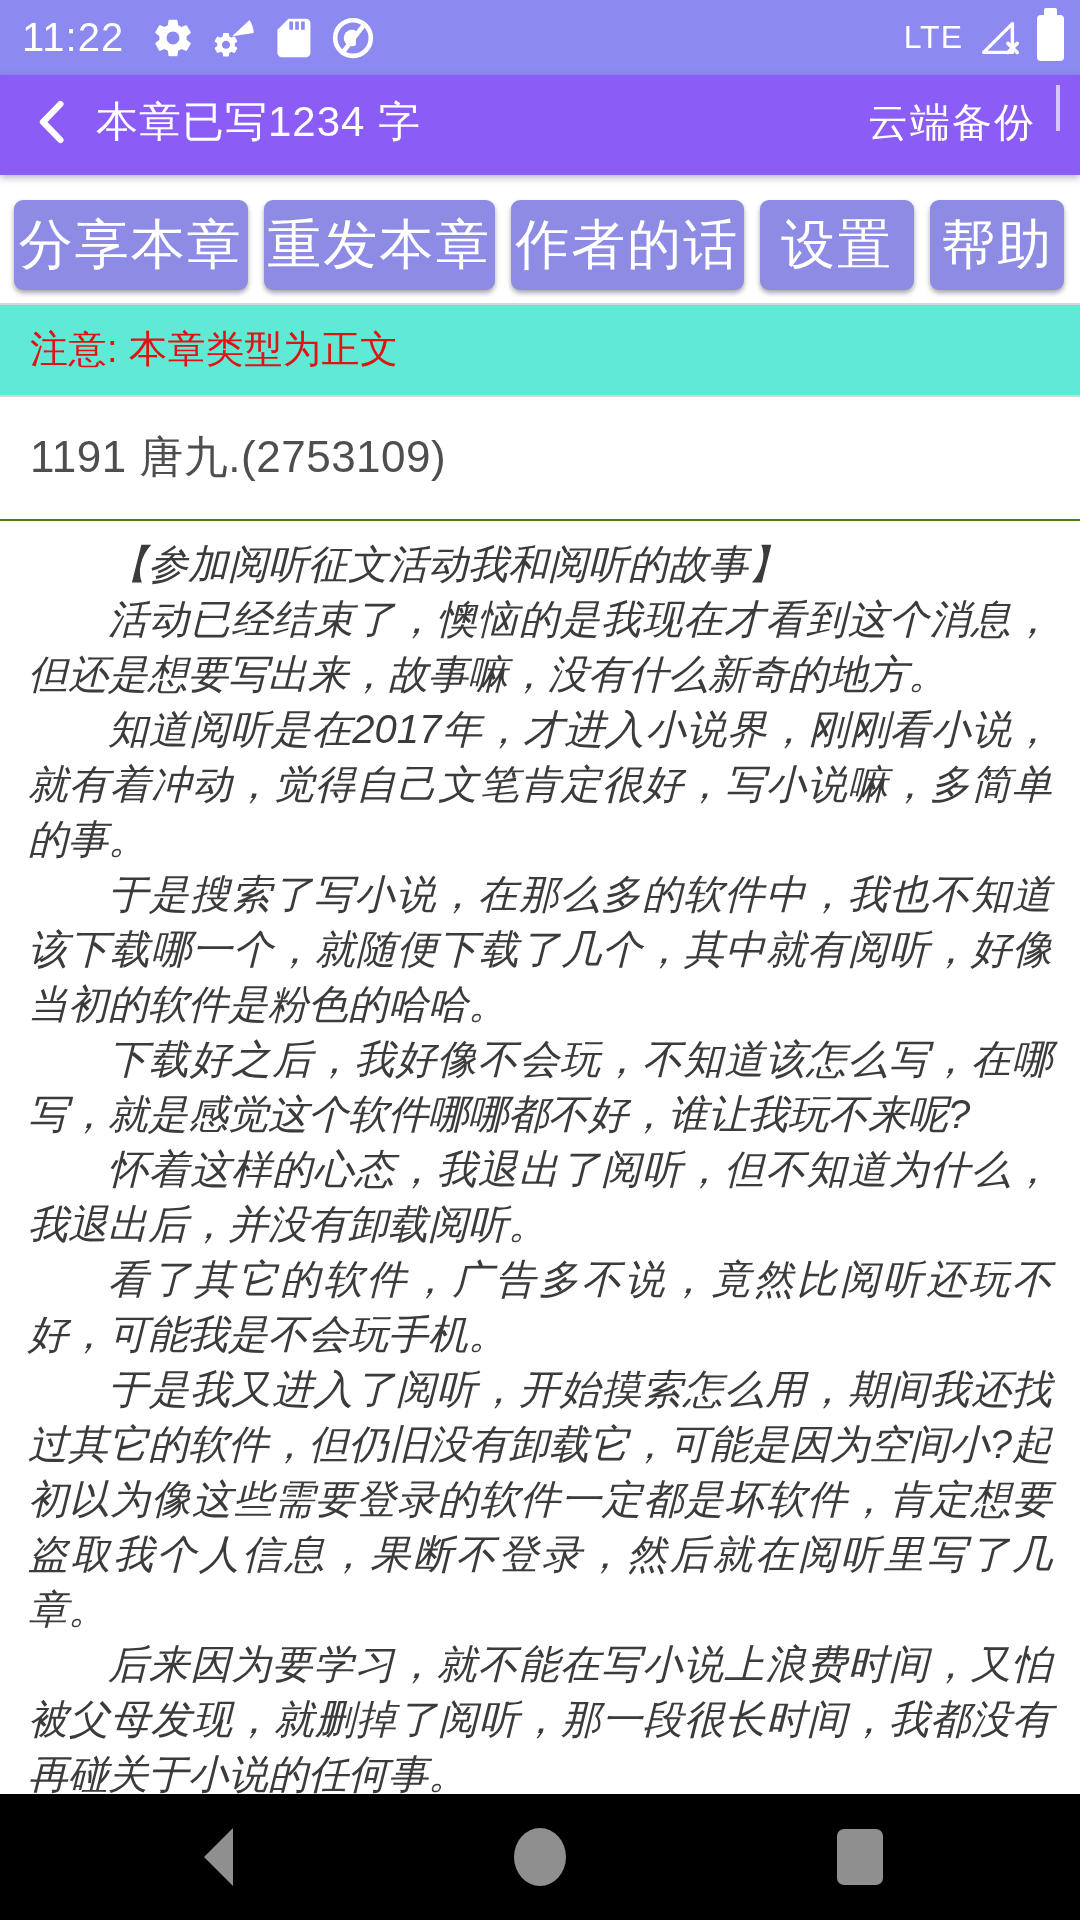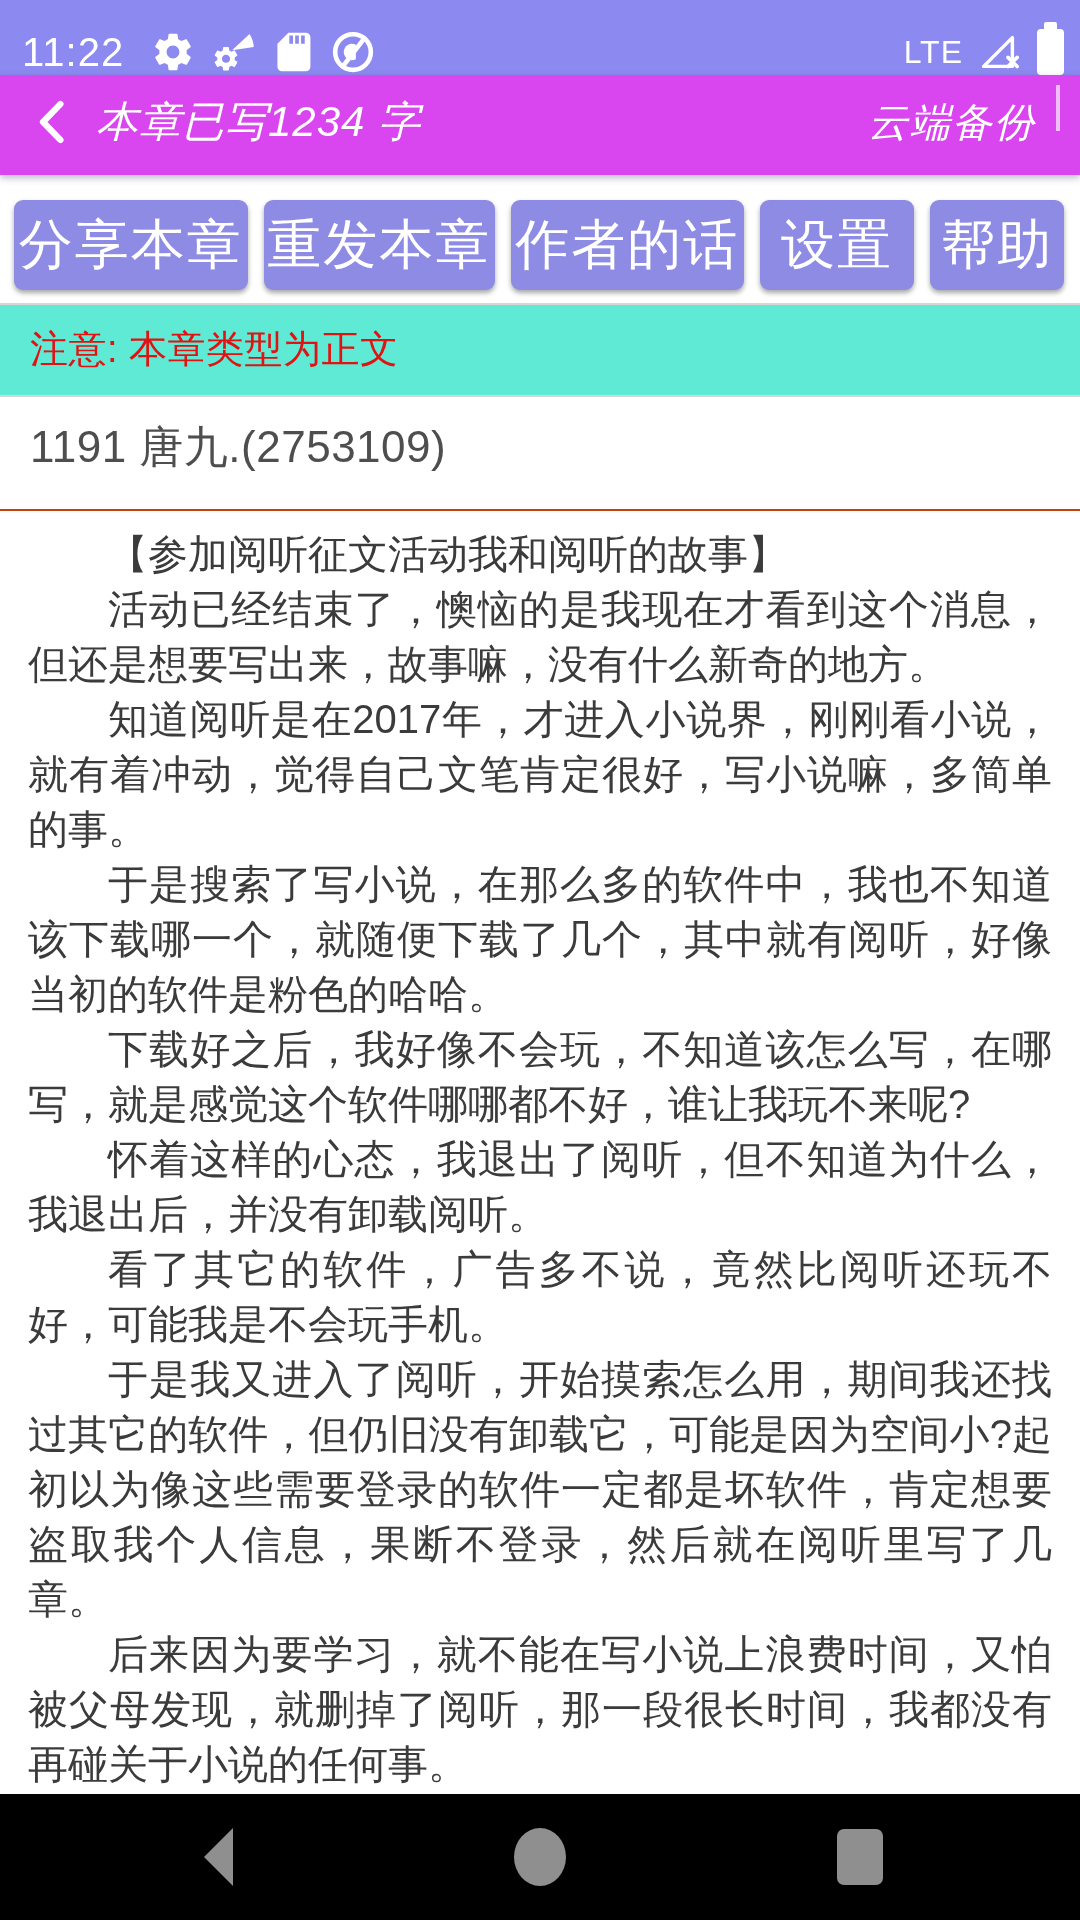--- a/index.html
+++ b/index.html
@@ -11,45 +11,44 @@
     margin: 0 auto;
     background: #ffffff;
     overflow: hidden;
   }
 
   
   .statusbar {
     height: 75px;
     background: #8c89f0;
     display: flex;
-    align-items: flex-end;
+    align-items: center;
     padding: 0 16px 0 22px;
     color: #ffffff;
   }
   .sb-time { font-size: 40px; letter-spacing: 1px; margin-right: 26px; }
   .sb-icons { display: flex; align-items: center; gap: 14px; }
   .sb-icon { width: 46px; height: 46px; display: flex; align-items: center; justify-content: center; }
   .sb-spacer { flex: 1; }
   .sb-right { display: flex; align-items: center; gap: 10px; }
   .sb-lte { font-size: 32px; letter-spacing: 1px; margin-right: 2px; }
   .battery { position: relative; width: 27px; height: 46px; background: #ffffff; border-radius: 4px; margin-left: 6px; }
   .battery::before { content: ""; position: absolute; top: -7px; left: 7px; width: 13px; height: 7px; background: #ffffff; border-radius: 2px 2px 0 0; }
 
   
   .appbar {
     height: 100px;
-    background: #d946ef;
+    background: #8b5cf6;
     display: flex;
     align-items: center;
     padding: 0 20px 6px 26px;
     color: #ffffff;
     box-shadow: 0 3px 7px rgba(60, 60, 110, 0.35);
     position: relative;
     z-index: 5;
-    font-style: italic;
   }
   .back-btn { width: 56px; height: 56px; display: flex; align-items: center; justify-content: center; margin-right: 14px; }
   .appbar-title { font-size: 42px; letter-spacing: 1px; }
   .appbar-actions { margin-left: auto; display: flex; align-items: flex-start; }
   .appbar-action { font-size: 40px; letter-spacing: 2px; padding: 10px 20px; white-space: nowrap; }
   .appbar-divider { width: 2px; height: 46px; background: rgba(255,255,255,0.65); }
 
   
   .toolbar-section {
     background: #ffffff;
@@ -79,34 +78,34 @@
   .notice-section {
     border-top: 2px solid #d6d6d6;
     border-bottom: 2px solid #d6d6d6;
     padding: 19px 30px 20px 30px;
     background: #5eead4;
   }
   .notice-text { color: #e01212; font-size: 38px; letter-spacing: 0.5px; }
 
   
   .chapter-title-section {
-    border-bottom: 2px solid #c2410c;
-    padding: 21px 30px 32px 30px;
+    border-bottom: 2px solid #4d7c0f;
+    padding: 31px 30px 32px 30px;
     background: #ffffff;
   }
   .chapter-title { color: #4e4e4e; font-size: 44px; letter-spacing: 0.5px; }
 
   
   .editor {
     padding: 16px 28px 0 28px;
     color: #3b3b3b;
     font-size: 40px;
     line-height: 55px;
   }
-  .para { text-indent: 2em; margin: 0; text-align: justify; }
+  .para { text-indent: 2em; margin: 0; text-align: justify; font-style: italic; }
 
   
   .navbar {
     position: absolute;
     left: 0; bottom: 0;
     width: 1080px; height: 126px;
     background: #000000;
     display: flex;
     align-items: center;
     justify-content: space-around;

